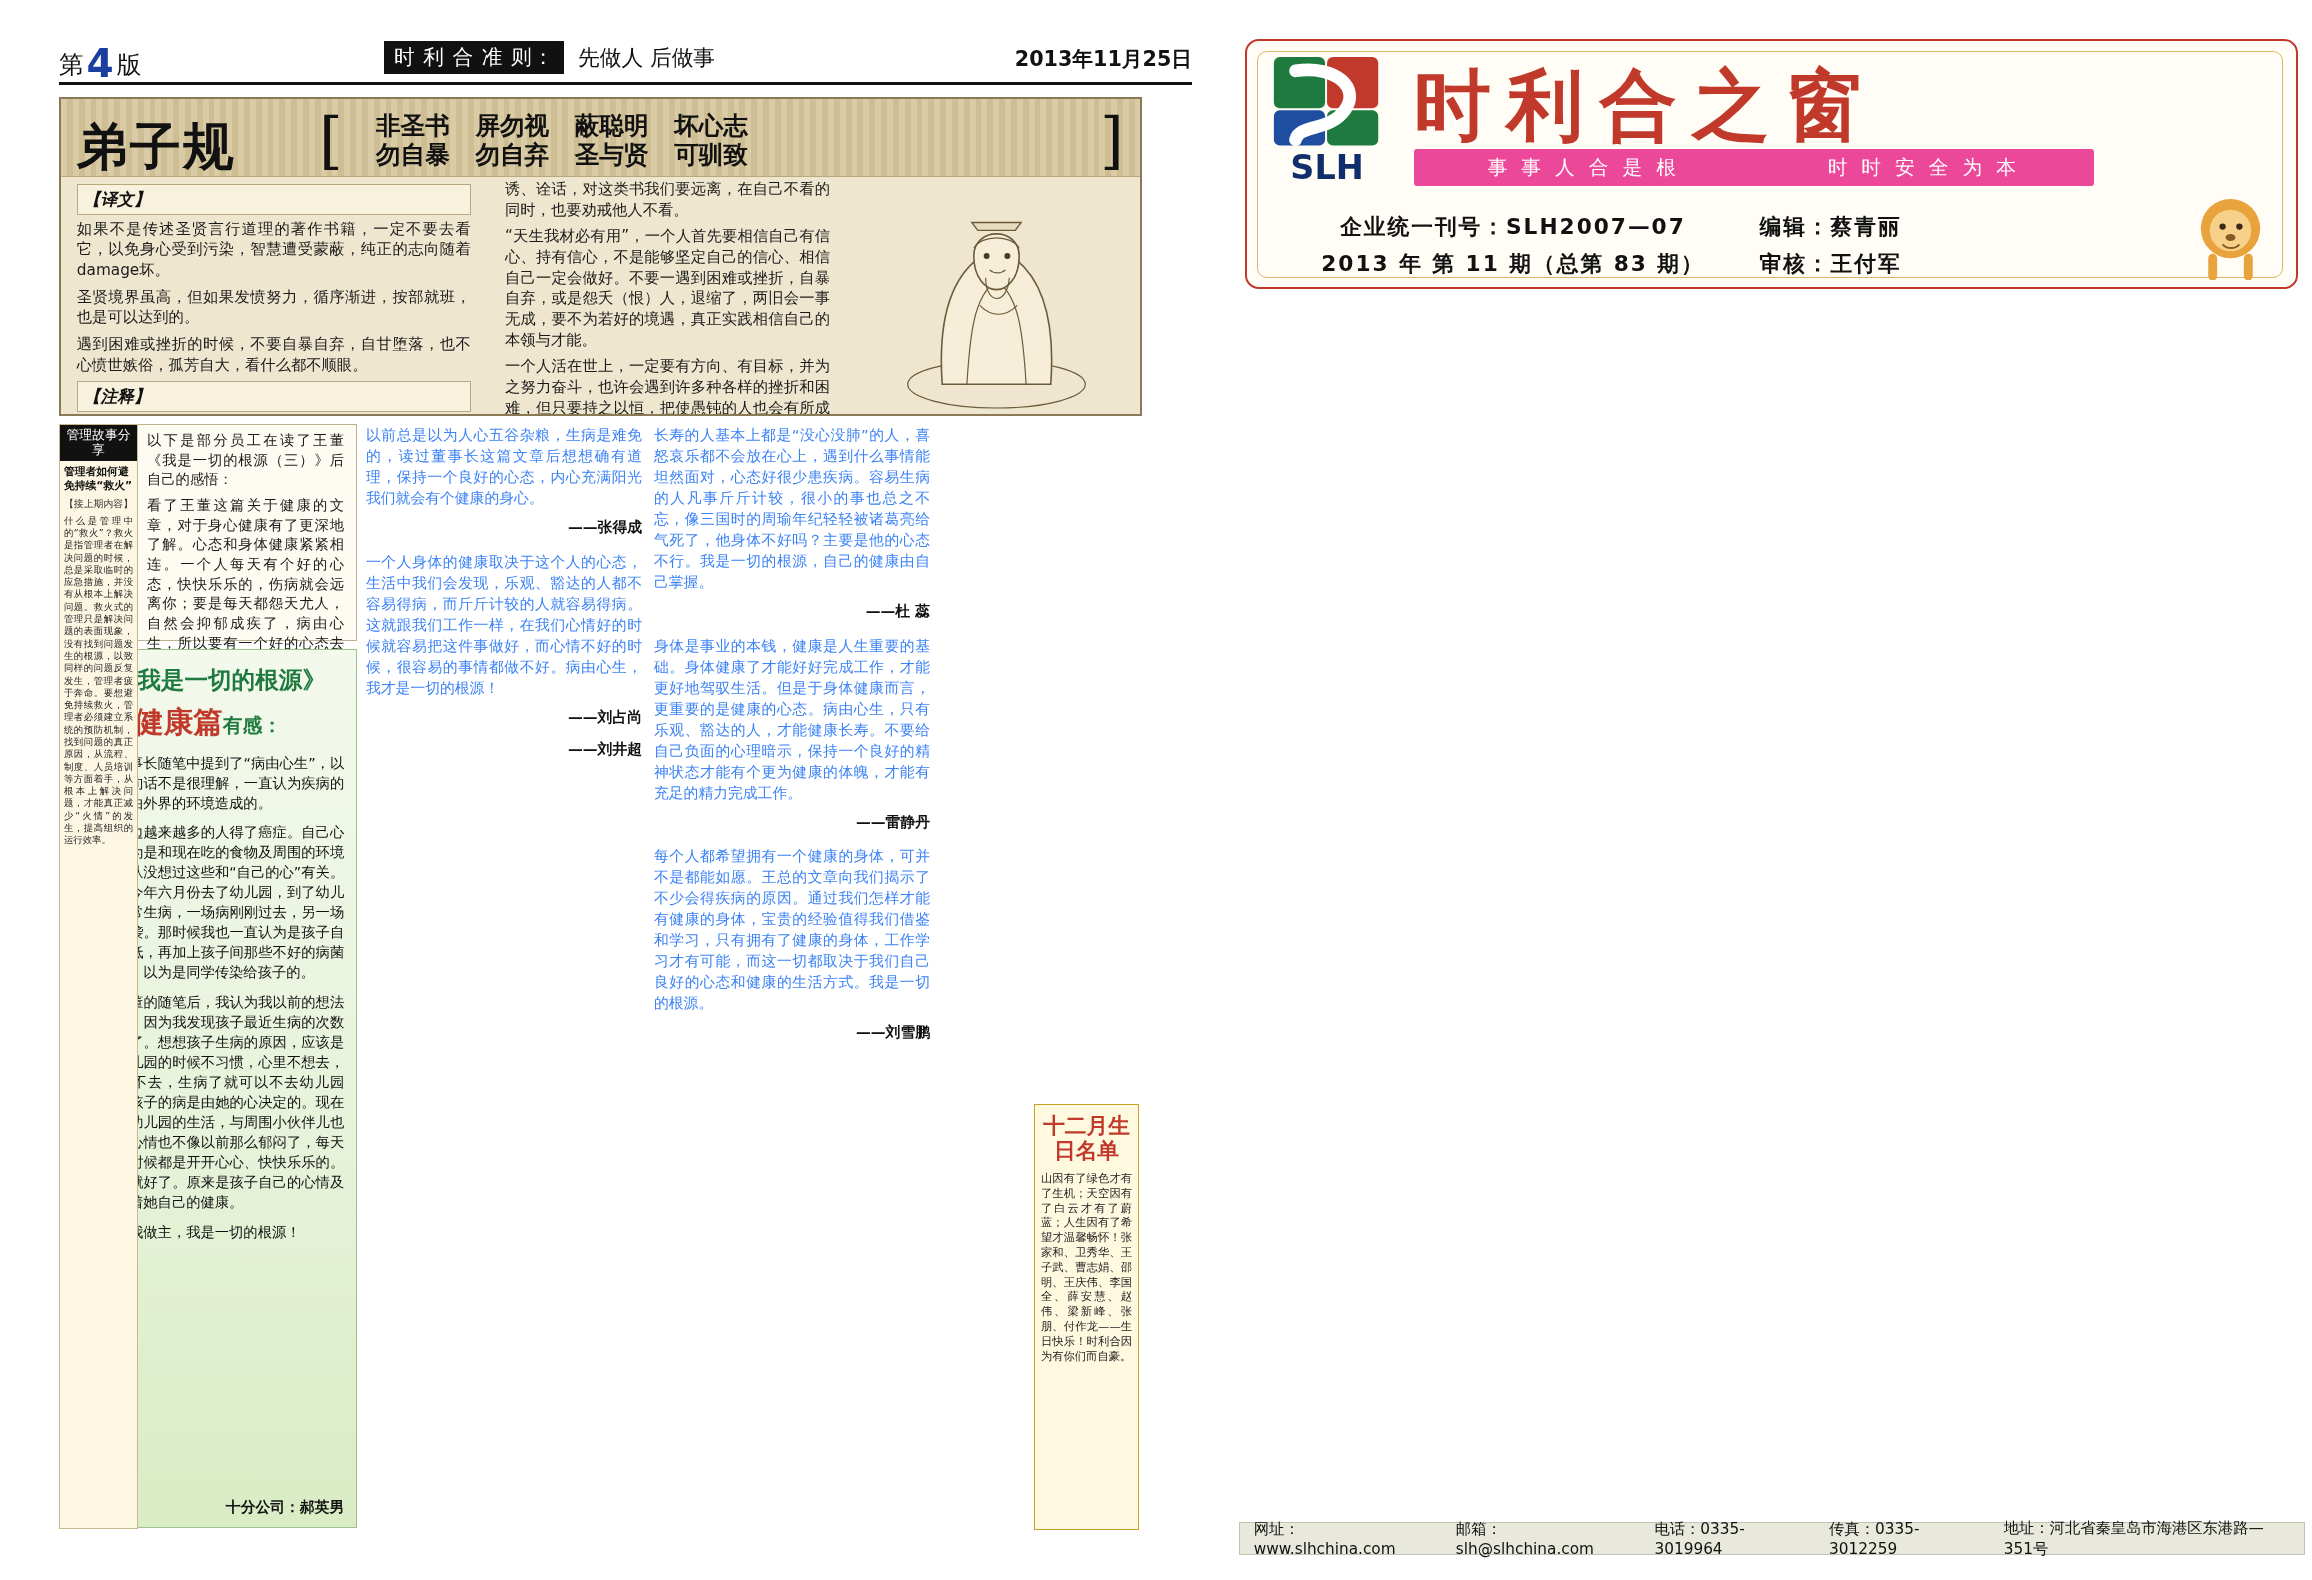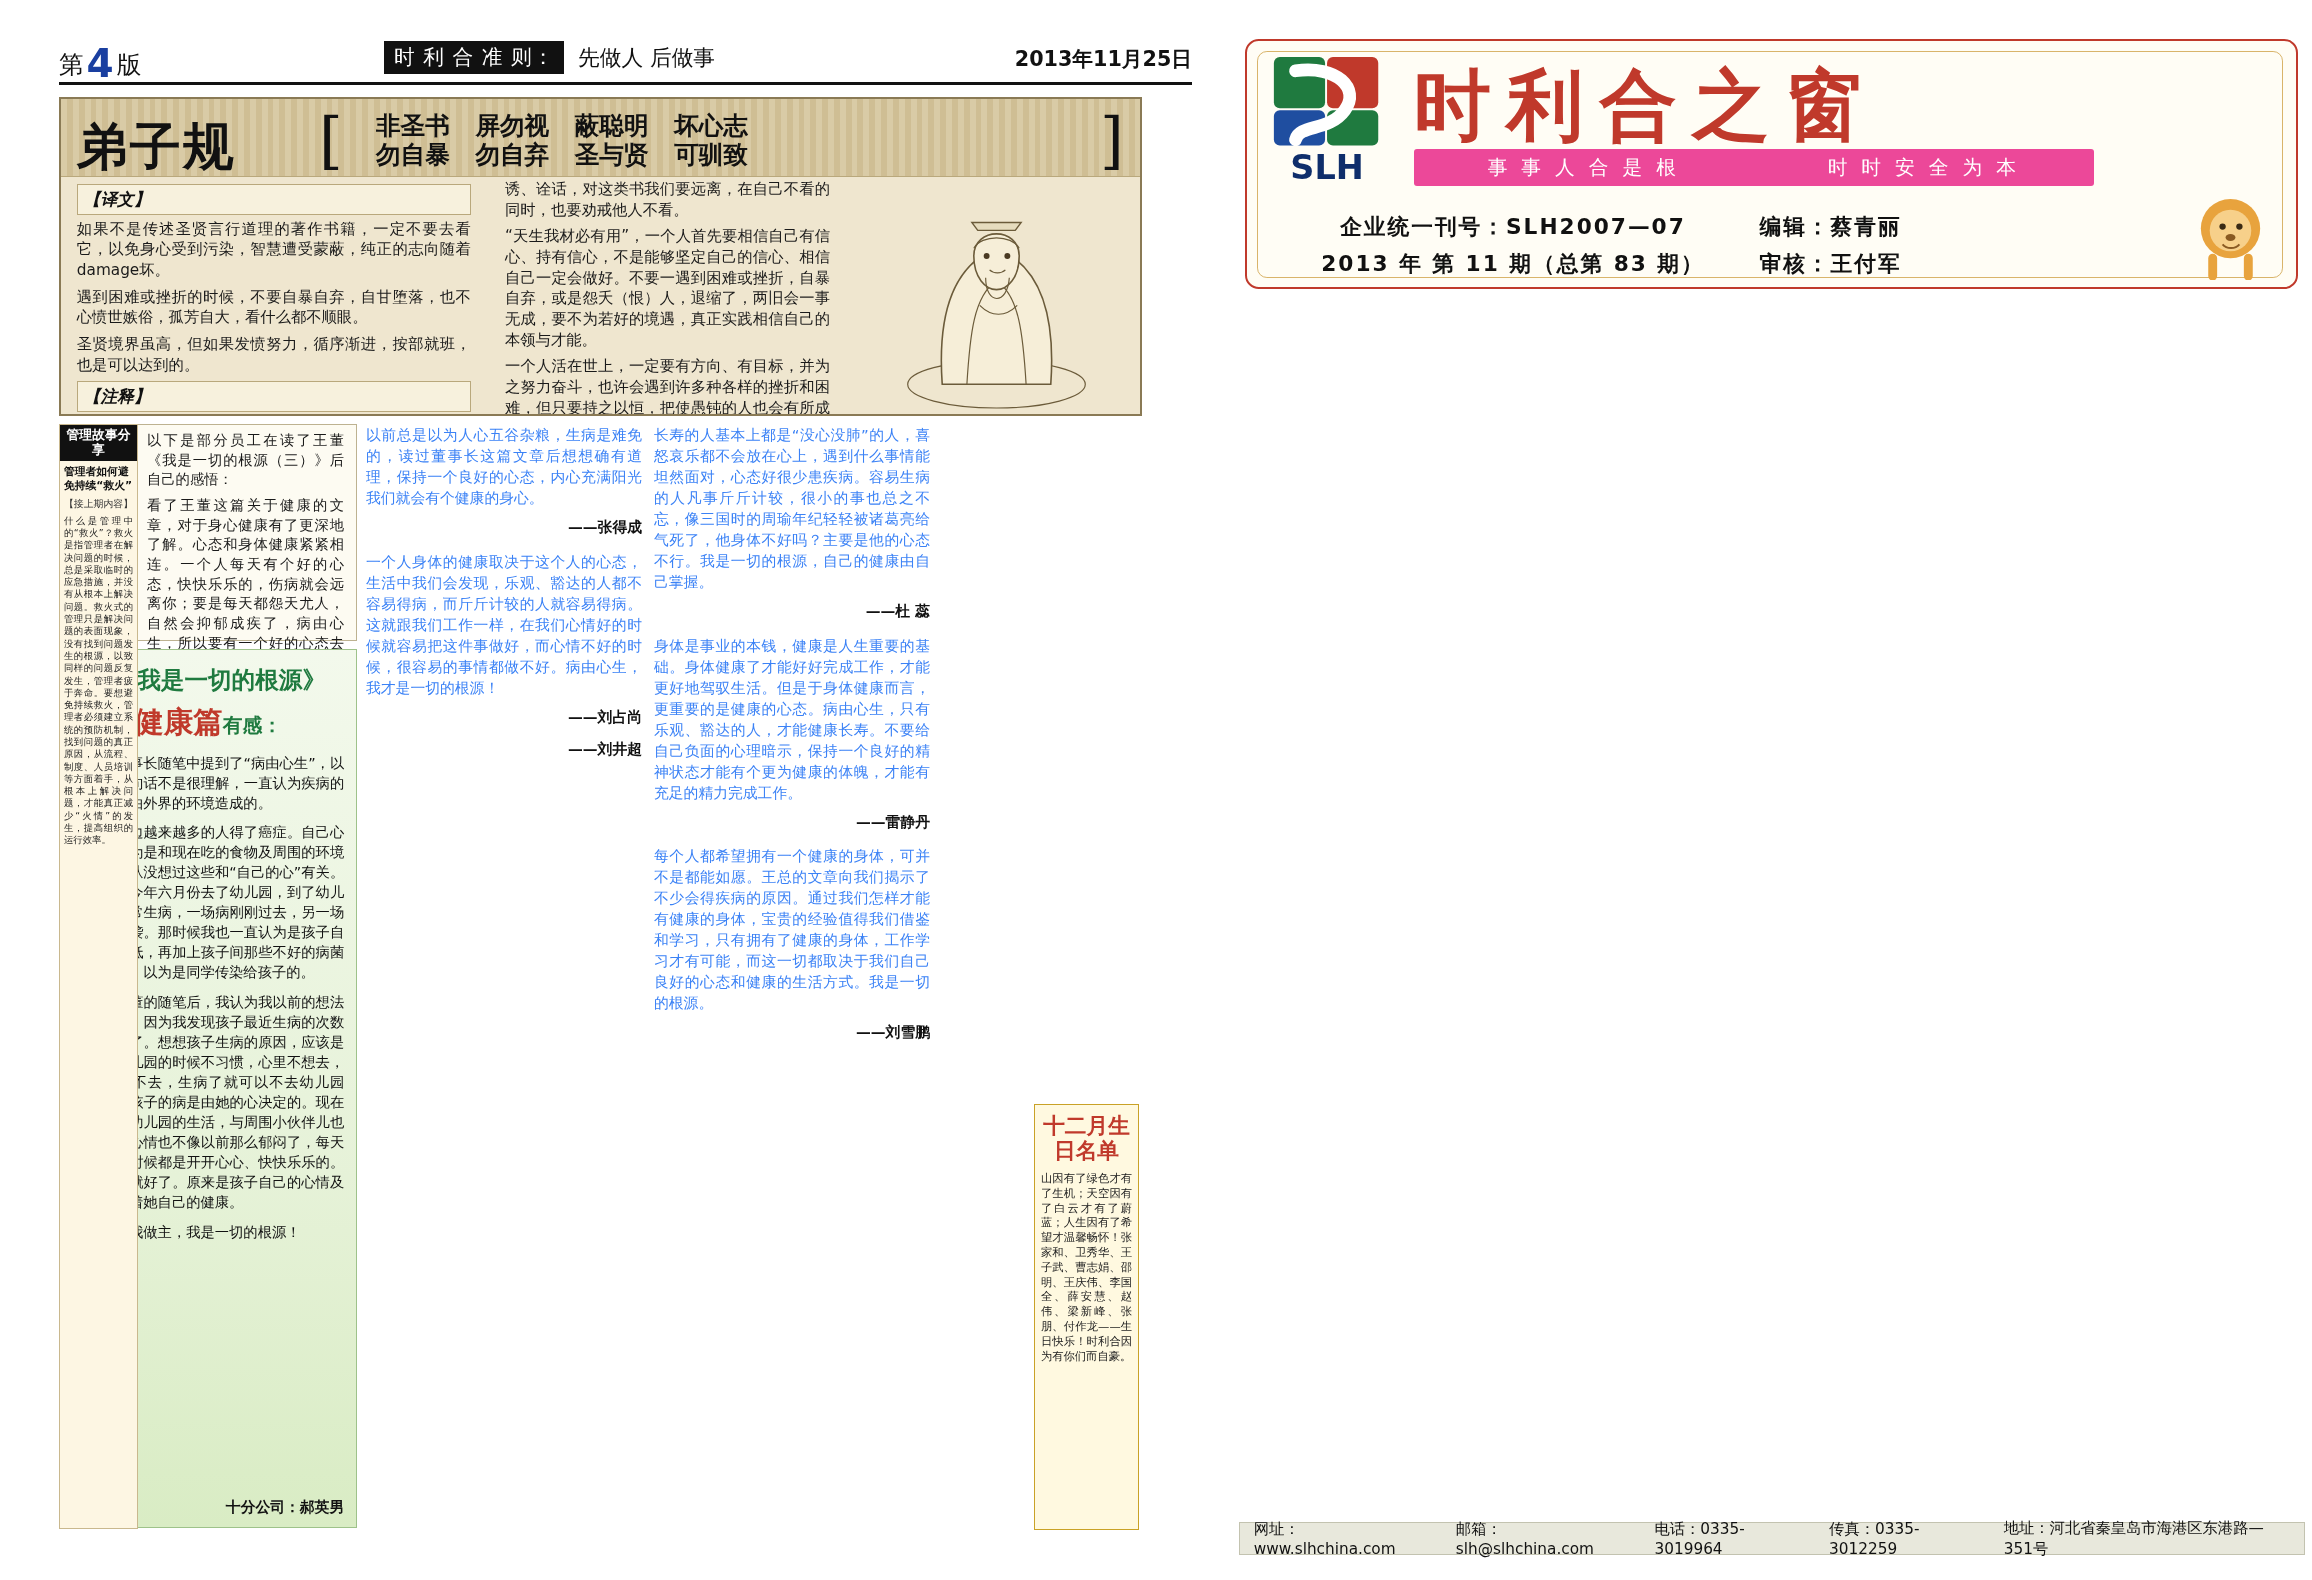--- a/index.html
+++ b/index.html
@@ -107,22 +107,22 @@
         <div class="dzg-col">非圣书<br>勿自暴</div>
         <div class="dzg-col">屏勿视<br>勿自弃</div>
         <div class="dzg-col">蔽聪明<br>圣与贤</div>
         <div class="dzg-col">坏心志<br>可驯致</div>
       </div>
 
       <div class="dzg-body">
         <div class="dzg-left">
           <div class="secbar">【译文】</div>
           <p class="dzg-p">如果不是传述圣贤言行道理的著作书籍，一定不要去看它，以免身心受到污染，智慧遭受蒙蔽，纯正的志向随着damage坏。</p>
+          <p class="dzg-p">圣贤境界虽高，但如果发愤努力，循序渐进，按部就班，也是可以达到的。</p>
           <p class="dzg-p">遇到困难或挫折的时候，不要自暴自弃，自甘堕落，也不心愤世嫉俗，孤芳自大，看什么都不顺眼。</p>
-          <p class="dzg-p">圣贤境界虽高，但如果发愤努力，循序渐进，按部就班，也是可以达到的。</p>
           <div class="secbar">【注释】</div>
           <p class="dzg-p">①屏：音bing，摒除。   ②蔽：蒙蔽。</p>
 
         </div>
 
         <div class="dzg-mid">
           <p class="dzg-p">诱、诠话，对这类书我们要远离，在自己不看的同时，也要劝戒他人不看。</p>
           <p class="dzg-p">“天生我材必有用”，一个人首先要相信自己有信心、持有信心，不是能够坚定自己的信心、相信自己一定会做好。不要一遇到困难或挫折，自暴自弃，或是怨夭（恨）人，退缩了，两旧会一事无成，要不为若好的境遇，真正实践相信自己的本领与才能。</p>
           <p class="dzg-p">一个人活在世上，一定要有方向、有目标，并为之努力奋斗，也许会遇到许多种各样的挫折和困难，但只要持之以恒，把使愚钝的人也会有所成就。</p>
         </div>
@@ -188,21 +188,21 @@
       <div class="colC">
         <p class="bcol-p">长寿的人基本上都是“没心没肺”的人，喜怒哀乐都不会放在心上，遇到什么事情能坦然面对，心态好很少患疾病。容易生病的人凡事斤斤计较，很小的事也总之不忘，像三国时的周瑜年纪轻轻被诸葛亮给气死了，他身体不好吗？主要是他的心态不行。我是一切的根源，自己的健康由自己掌握。</p>
         <div class="bcol-sig">——杜 蕊</div>
         <p class="bcol-p">身体是事业的本钱，健康是人生重要的基础。身体健康了才能好好完成工作，才能更好地驾驭生活。但是于身体健康而言，更重要的是健康的心态。病由心生，只有乐观、豁达的人，才能健康长寿。不要给自己负面的心理暗示，保持一个良好的精神状态才能有个更为健康的体魄，才能有充足的精力完成工作。</p>
         <div class="bcol-sig">——雷静丹</div>
         <p class="bcol-p">每个人都希望拥有一个健康的身体，可并不是都能如愿。王总的文章向我们揭示了不少会得疾病的原因。通过我们怎样才能有健康的身体，宝贵的经验值得我们借鉴和学习，只有拥有了健康的身体，工作学习才有可能，而这一切都取决于我们自己良好的心态和健康的生活方式。我是一切的根源。</p>
         <div class="bcol-sig">——刘雪鹏</div>
       </div>
 
       <div class="stripbox">
-        <div style="background:#111;color:#fff;font-size:12.8px;font-weight:bold;padding:3px 2px;text-align:center;line-height:14.8px;">管理故事分享</div>
+        <div style="background:#111;color:#fff;font-size:12.8px;font-weight:normal;padding:3px 2px;text-align:center;line-height:14.8px;">管理故事分享</div>
         <div style="font-size:10.8px;line-height:13.8px;margin:4.9px 3.9px;color:#111;font-weight:bold;">管理者如何避免持续“救火”</div>
         <div style="font-size:9.9px;line-height:12.8px;margin:3.9px 3.9px;color:#333;">【接上期内容】</div>
         <div style="font-size:9.4px;line-height:12.3px;margin:3.9px 3.9px;color:#222;text-align:justify;">什么是管理中的“救火”？救火是指管理者在解决问题的时候，总是采取临时的应急措施，并没有从根本上解决问题。救火式的管理只是解决问题的表面现象，没有找到问题发生的根源，以致同样的问题反复发生，管理者疲于奔命。要想避免持续救火，管理者必须建立系统的预防机制，找到问题的真正原因，从流程、制度、人员培训等方面着手，从根本上解决问题，才能真正减少“火情”的发生，提高组织的运行效率。</div>
       </div>
 
       <div class="twelve">
         <div class="twelve-t">十二月生日名单</div>
         <div class="twelve-b">山因有了绿色才有了生机；天空因有了白云才有了蔚蓝；人生因有了希望才温馨畅怀！张家和、卫秀华、王子武、曹志娟、邵明、王庆伟、李国全、薛安慧、赵伟、梁新峰、张朋、付作龙——生日快乐！时利合因为有你们而自豪。</div>
       </div>
     </div>

